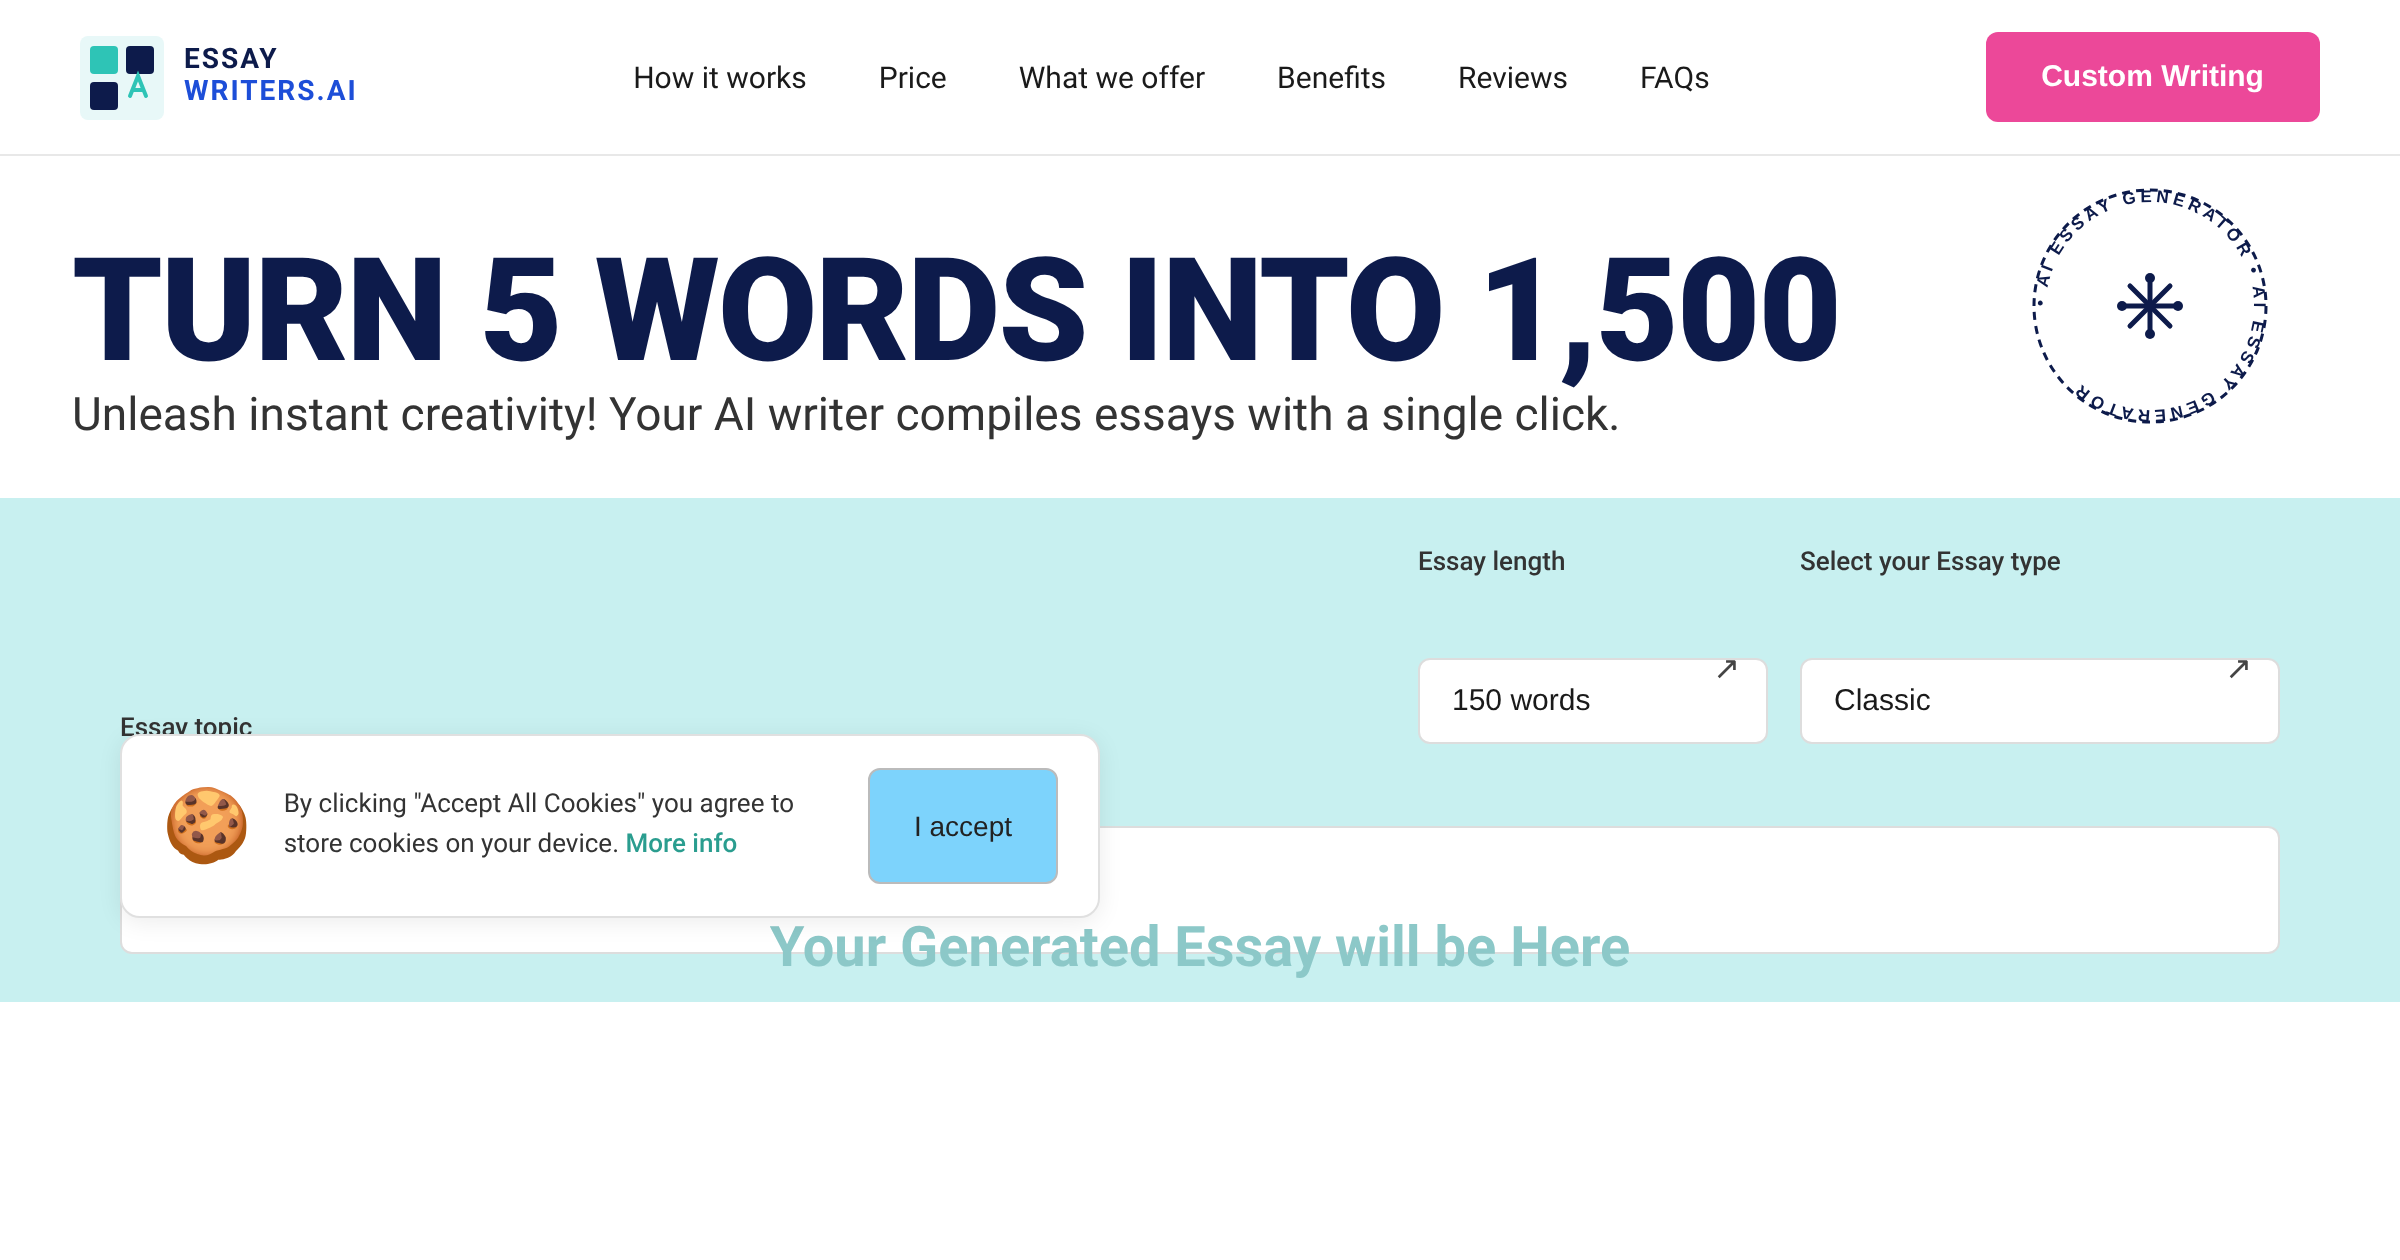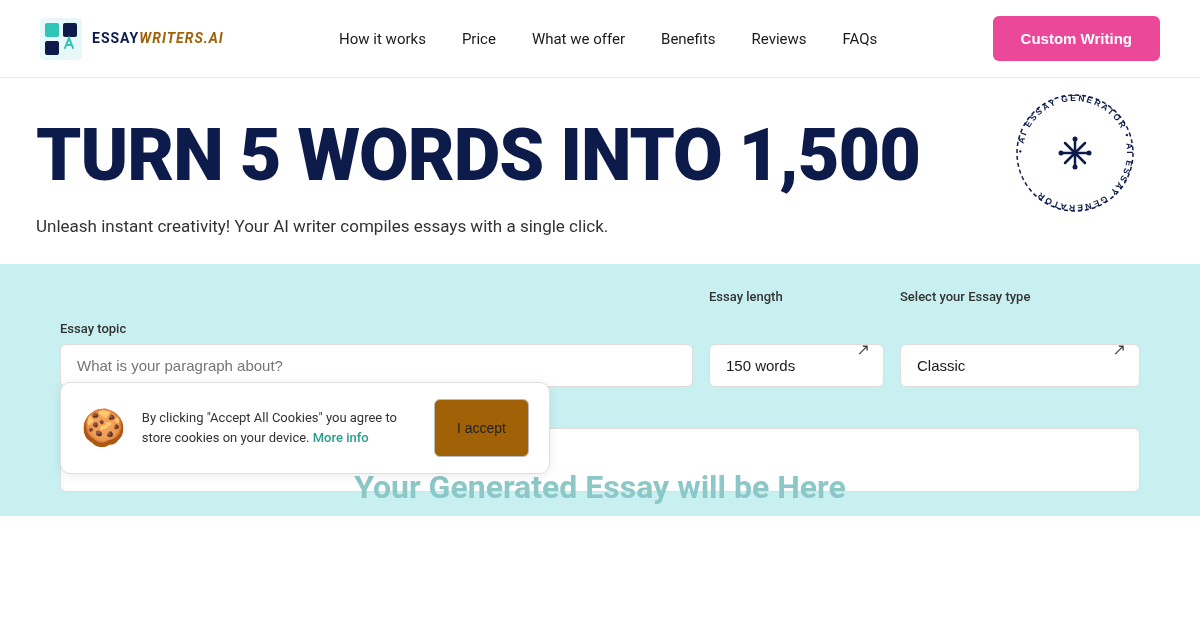--- a/index.html
+++ b/index.html
@@ -25,35 +25,34 @@
       display: flex;
       align-items: center;
       gap: 10px;
     }
     .logo-icon {
       width: 42px;
       height: 42px;
     }
     .logo-text {
       display: flex;
-      flex-direction: row;
+      flex-direction: column;
       line-height: 1.1;
     }
     .logo-text .essay {
       font-weight: 700;
       font-size: 14px;
       color: #0d1b4b;
       letter-spacing: 1px;
     }
     .logo-text .writers {
       font-weight: 700;
       font-size: 14px;
-      color: #a16207;
+      color: #1d4ed8;
       letter-spacing: 1px;
-      font-style: italic;
     }
     .nav-links {
       display: flex;
       align-items: center;
       gap: 36px;
       list-style: none;
       text-align: center;
     }
     .nav-links a {
       text-decoration: none;
@@ -79,23 +78,22 @@
     }
     .hero-title {
       font-size: 72px;
       font-weight: 900;
       color: #0d1b4b;
       line-height: 1.05;
       letter-spacing: -1px;
       max-width: 950px;
     }
     .hero-subtitle {
-      font-size: 17px;
+      font-size: 23px;
       color: #333;
-      margin-top: 22px;
       font-weight: 400;
     }
 
     
     .badge-circle {
       position: absolute;
       right: 60px;
       top: 10px;
       width: 130px;
       height: 130px;
@@ -204,21 +202,21 @@
       font-size: 13px;
       color: #333;
       line-height: 1.5;
     }
     .cookie-text a {
       color: #2a9d8f;
       text-decoration: none;
       font-weight: 500;
     }
     .cookie-accept-btn {
-      background: #a16207;
+      background: #7dd3fc;
       border: 1.5px solid #bbb;
       border-radius: 6px;
       padding: 20px 22px;
       font-size: 14px;
       font-weight: 500;
       color: #222;
       cursor: pointer;
       white-space: nowrap;
       flex-shrink: 0;
     }
@@ -303,21 +301,20 @@
         </g>
       </svg>
     </div>
   </div>
 
   <div class="form-section">
     <div class="form-row">
 
       <div class="form-group topic">
         <label class="form-label">Essay topic</label>
-        <input type="text" class="form-input" placeholder="What is your paragraph about?" style="">
       </div>
 
       <div class="form-group length">
         <label class="form-label">Essay length</label>
         <div class="select-wrapper">
           <select>
             <option>150 words</option>
             <option>300 words</option>
             <option>500 words</option>
             <option>750 words</option>
@@ -342,21 +339,21 @@
       </div>
     </div>
 
     <div>
       <div class="ai-output-label">AI output</div>
       <div class="ai-output-box"></div>
     </div>
   </div>
 
   <div class="generated-text">
-    <span style="color: #8cc8c8; font-size: 32px; font-weight: 700;">Your Generated Essay will be Here</span>
+    <span style="color: #8cc8c8; font-size: 28px; font-weight: 700;">Your Generated Essay will be Here</span>
   </div>
 
   <div class="cookie-banner">
     <span class="cookie-icon">🍪</span>
     <span class="cookie-text">
       <span>By clicking "Accept All Cookies" you agree to store cookies on your device.</span>
       <a href="#">More info</a>
     </span>
     <button class="cookie-accept-btn">I accept</button>
   </div>

